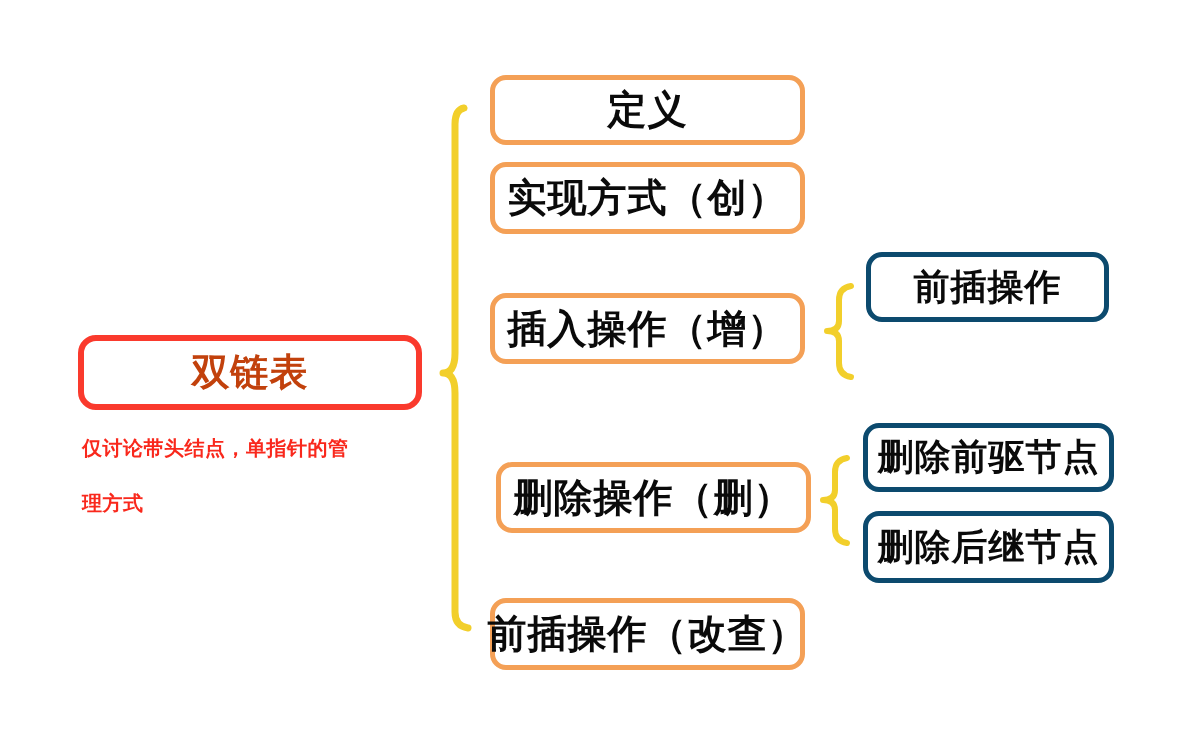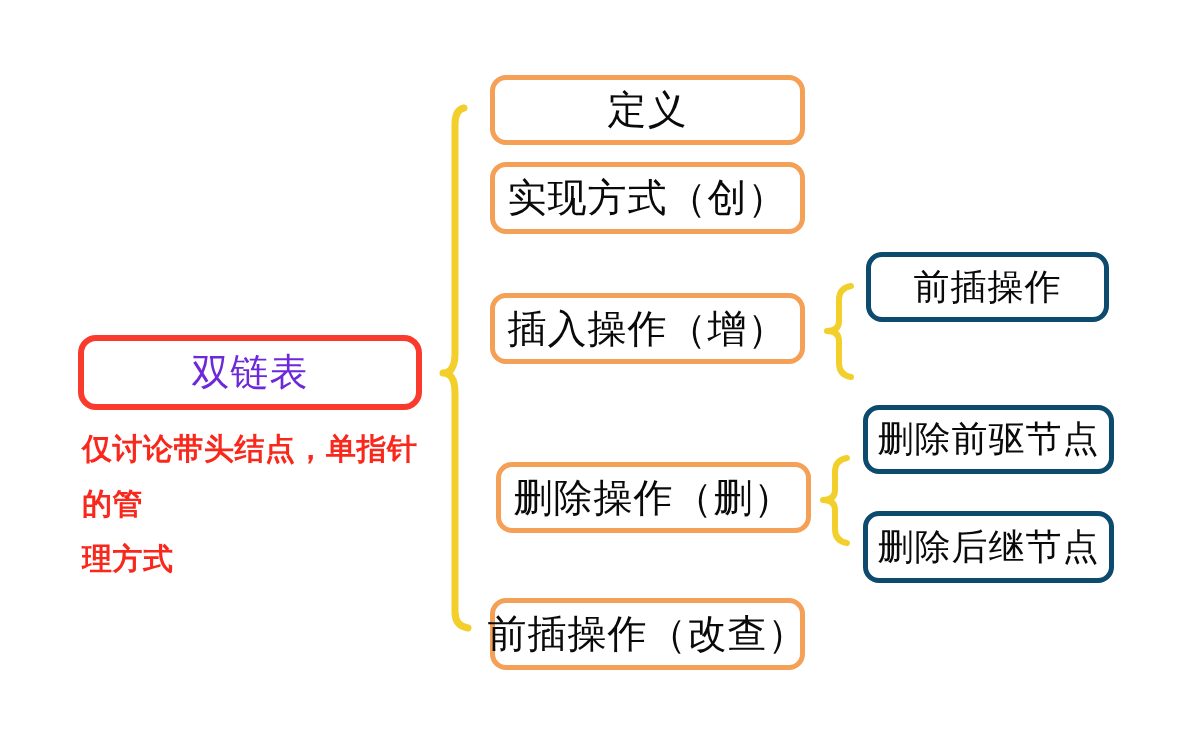--- a/index.html
+++ b/index.html
@@ -23,61 +23,61 @@
     height: 747px;
     pointer-events: none;
   }
   .node {
     position: absolute;
     box-sizing: border-box;
     background: #ffffff;
     display: flex;
     align-items: center;
     justify-content: center;
-    font-weight: 400;
+    font-weight: 700;
     white-space: nowrap;
     letter-spacing: 1px;
   }
   .node-root {
     left: 78px;
     top: 335px;
     width: 344px;
     height: 75px;
     border: 6px solid #FA3A2D;
     border-radius: 18px;
     font-size: 38px;
-    color: #6d28d9;
+    color: #c2410c;
   }
   .branch {
     border: 5px solid #F4A056;
     border-radius: 16px;
     font-size: 39px;
     color: #0a0a0a;
   }
   .leaf {
     border: 5px solid #0c4a6e;
     border-radius: 16px;
     font-size: 36px;
     color: #0a0a0a;
   }
   .b0 { left: 490px; top: 75px;  width: 315px; height: 70px; }
   .b1 { left: 490px; top: 162px; width: 315px; height: 72px; }
   .b2 { left: 490px; top: 293px; width: 315px; height: 71px; }
   .b3 { left: 490px; top: 462px; width: 315px; height: 71px; margin-left: 6px; }
   .b4 { left: 490px; top: 598px; width: 315px; height: 72px; }
   .c0 { left: 866px; top: 252px; width: 243px; height: 70px; }
   .c1 { left: 866px; top: 338px; width: 243px; height: 70px; }
-  .c2 { left: 863px; top: 405px; width: 251px; height: 69px; }
+  .c2 { left: 863px; top: 423px; width: 251px; height: 69px; }
   .c3 { left: 863px; top: 511px; width: 251px; height: 72px; }
   .note {
     position: absolute;
     left: 82px;
     top: 421px;
     width: 360px;
-    font-size: 30px;
+    font-size: 20px;
     font-weight: 800;
     color: #F9281C;
     line-height: 55px;
     letter-spacing: 0.5px;
   }
 </style>
 </head>
 <body>
 
 <div class="canvas">

